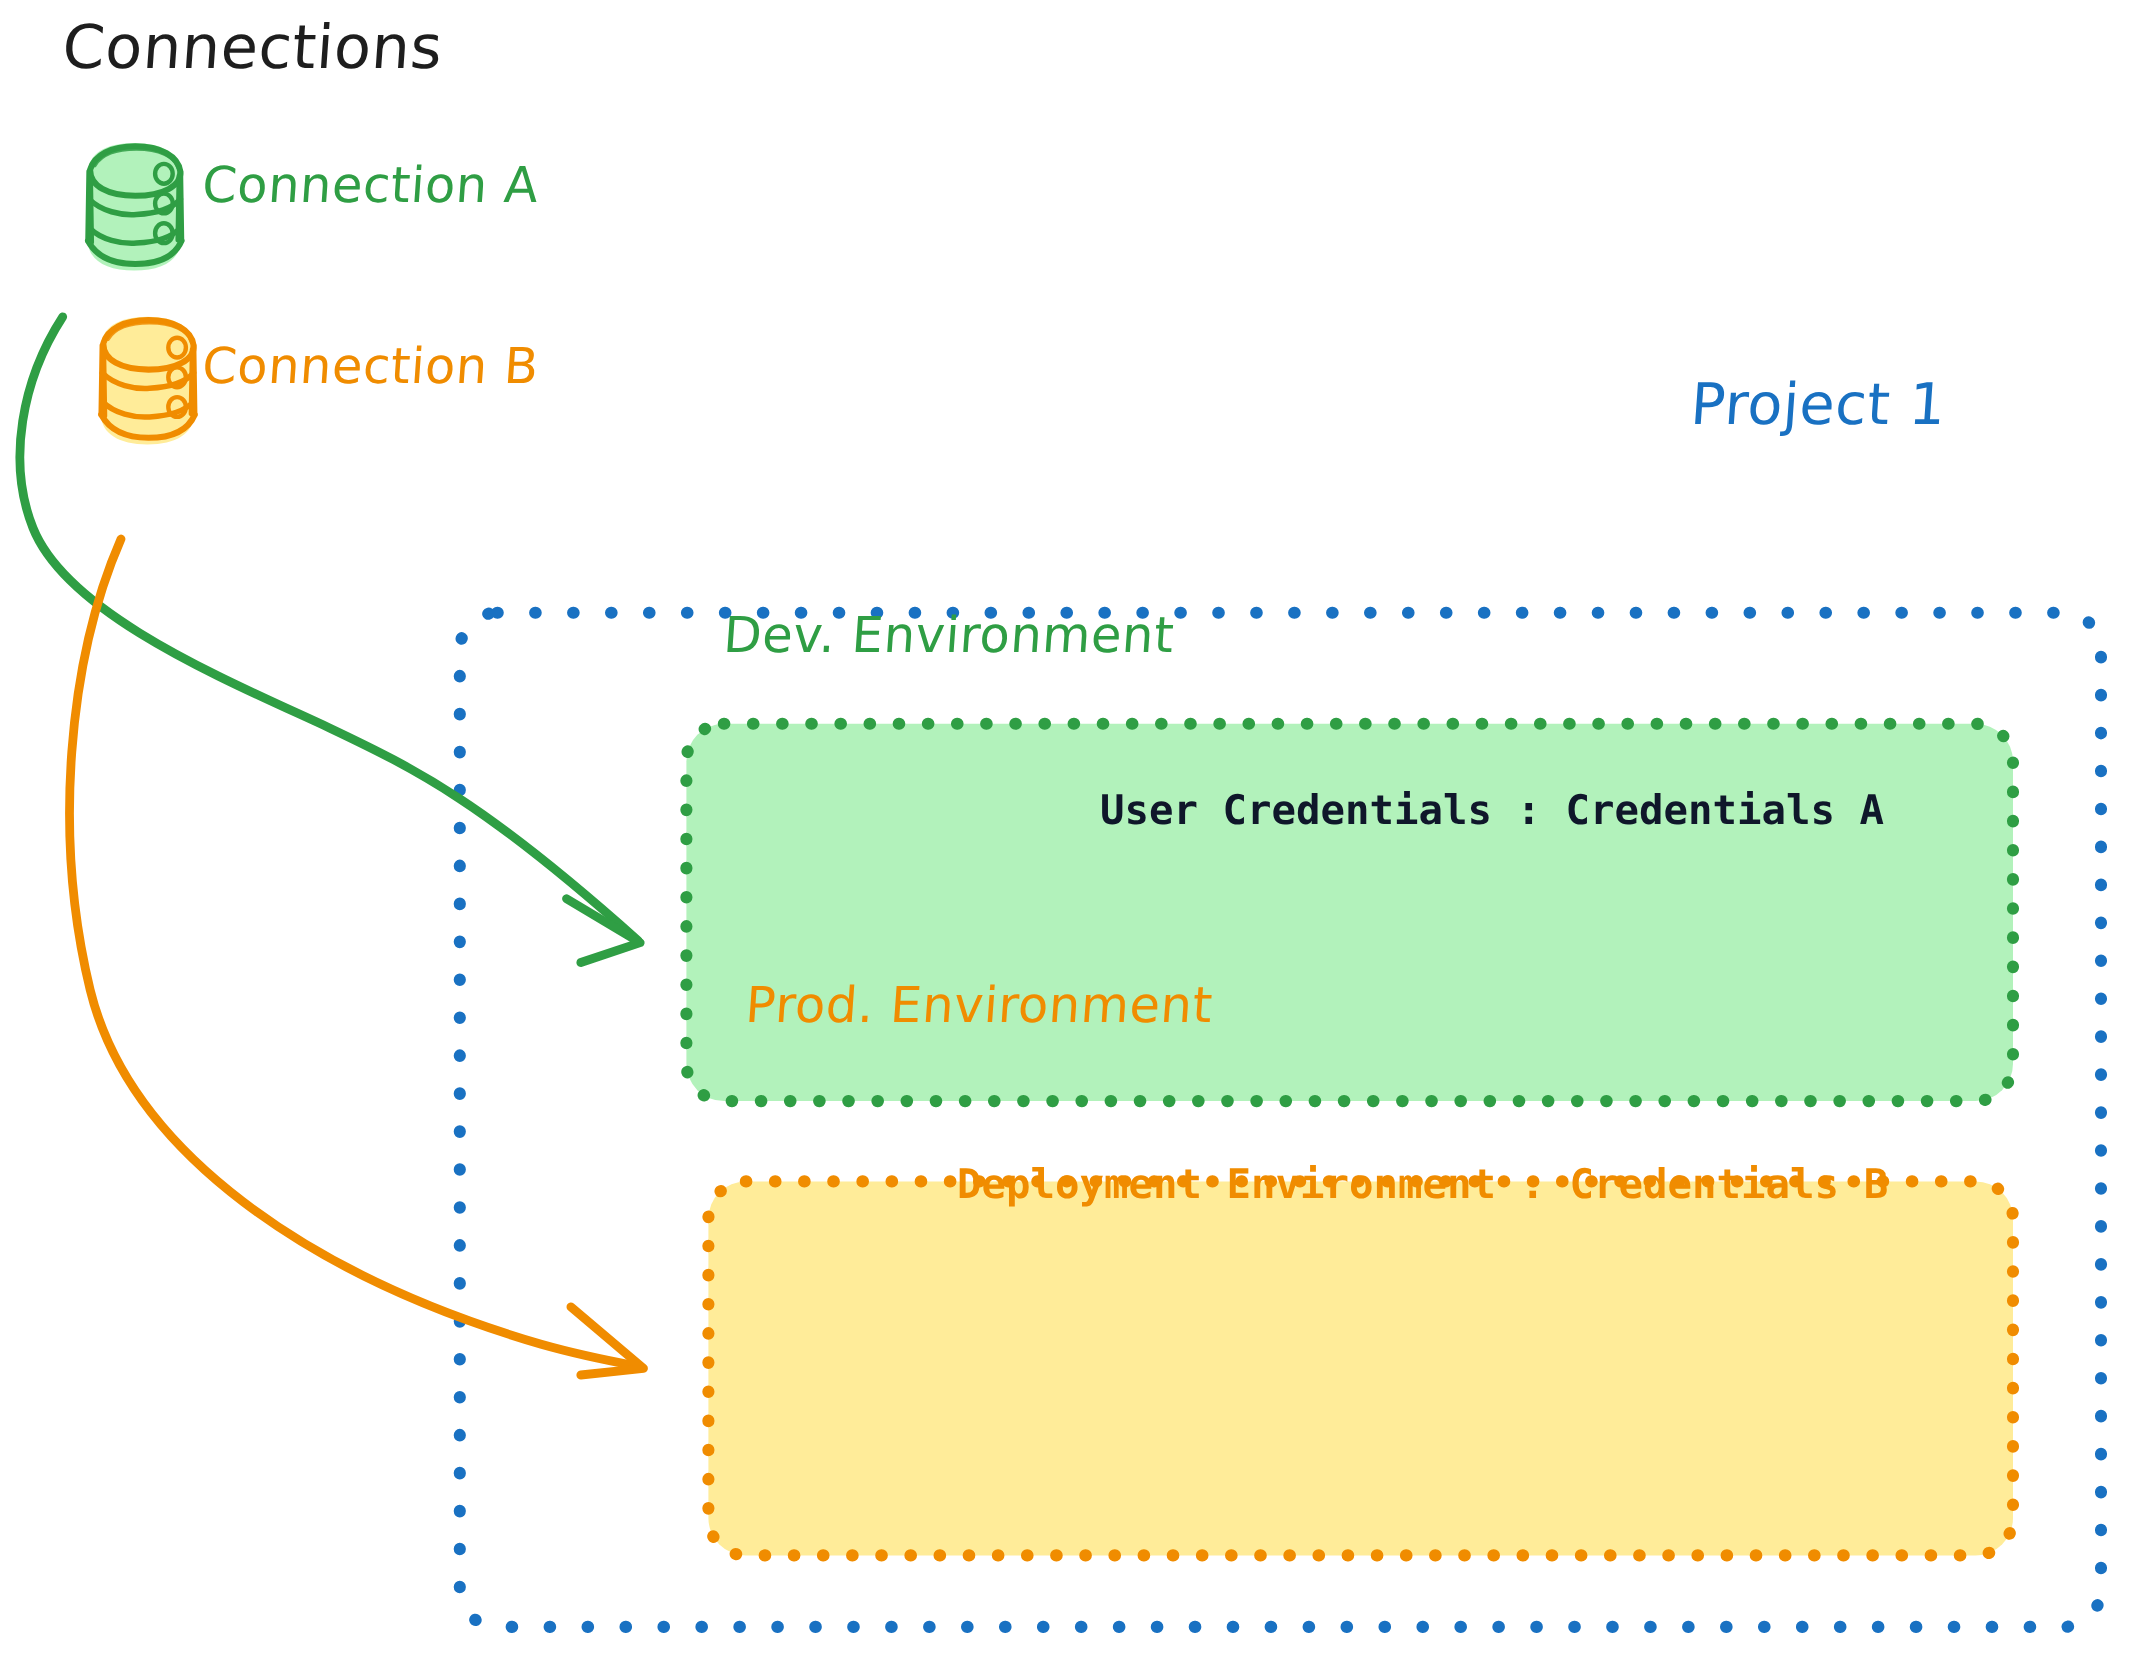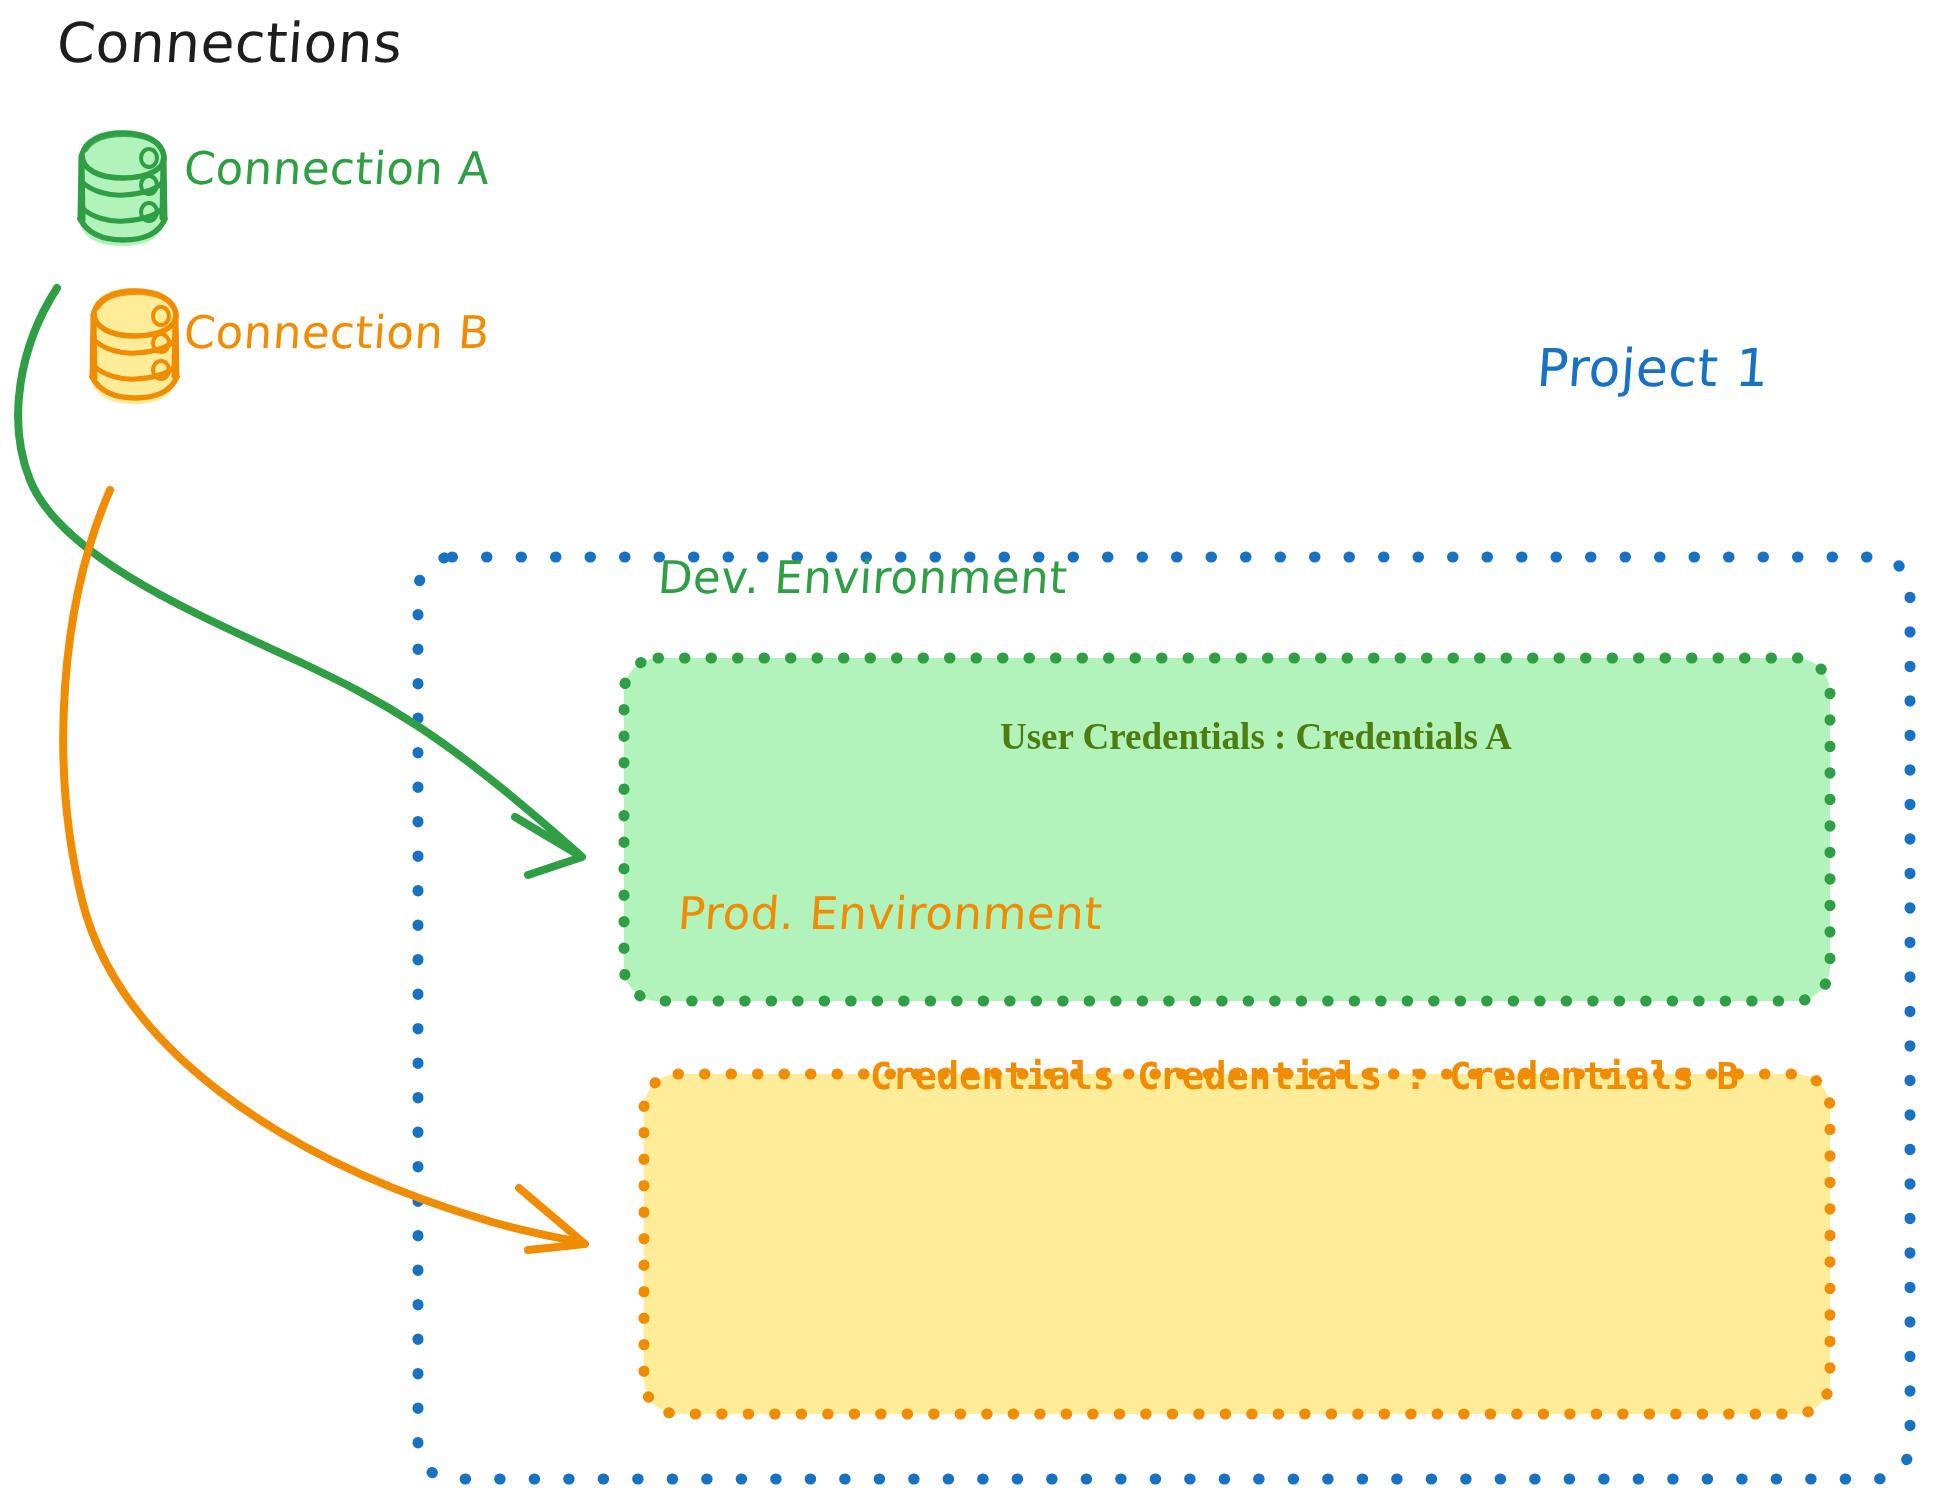--- a/index.html
+++ b/index.html
@@ -83,22 +83,21 @@
     left: 678px;
     top: 891px;
     font-size: 45px;
     color: #f08c00;
   }
 
   #label-user-credentials {
     left: 1000px;
     top: 718px;
     font-size: 37px;
-    color: #4d7c0f;
-    font-family: Liberation Serif, serif;
+    color: #0f172a;
   }
 
   #label-deployment-credentials {
     left: 870px;
     top: 1058px;
     font-size: 37px;
     color: #f08c00;
   }
 </style>
 </head>
@@ -218,13 +217,13 @@
 <div class="txt hand" id="label-connection-b">Connection B</div>
 
 <div class="txt hand" id="label-project-1">Project 1</div>
 
 <div class="txt hand" id="label-dev-env">Dev. Environment</div>
 
 <div class="txt mono" id="label-user-credentials">User Credentials : Credentials A</div>
 
 <div class="txt hand" id="label-prod-env">Prod. Environment</div>
 
-<div class="txt mono" id="label-deployment-credentials">Credentials Credentials : Credentials B</div>
+<div class="txt mono" id="label-deployment-credentials">Deployment Environment : Credentials B</div>
 
 </body></html>

